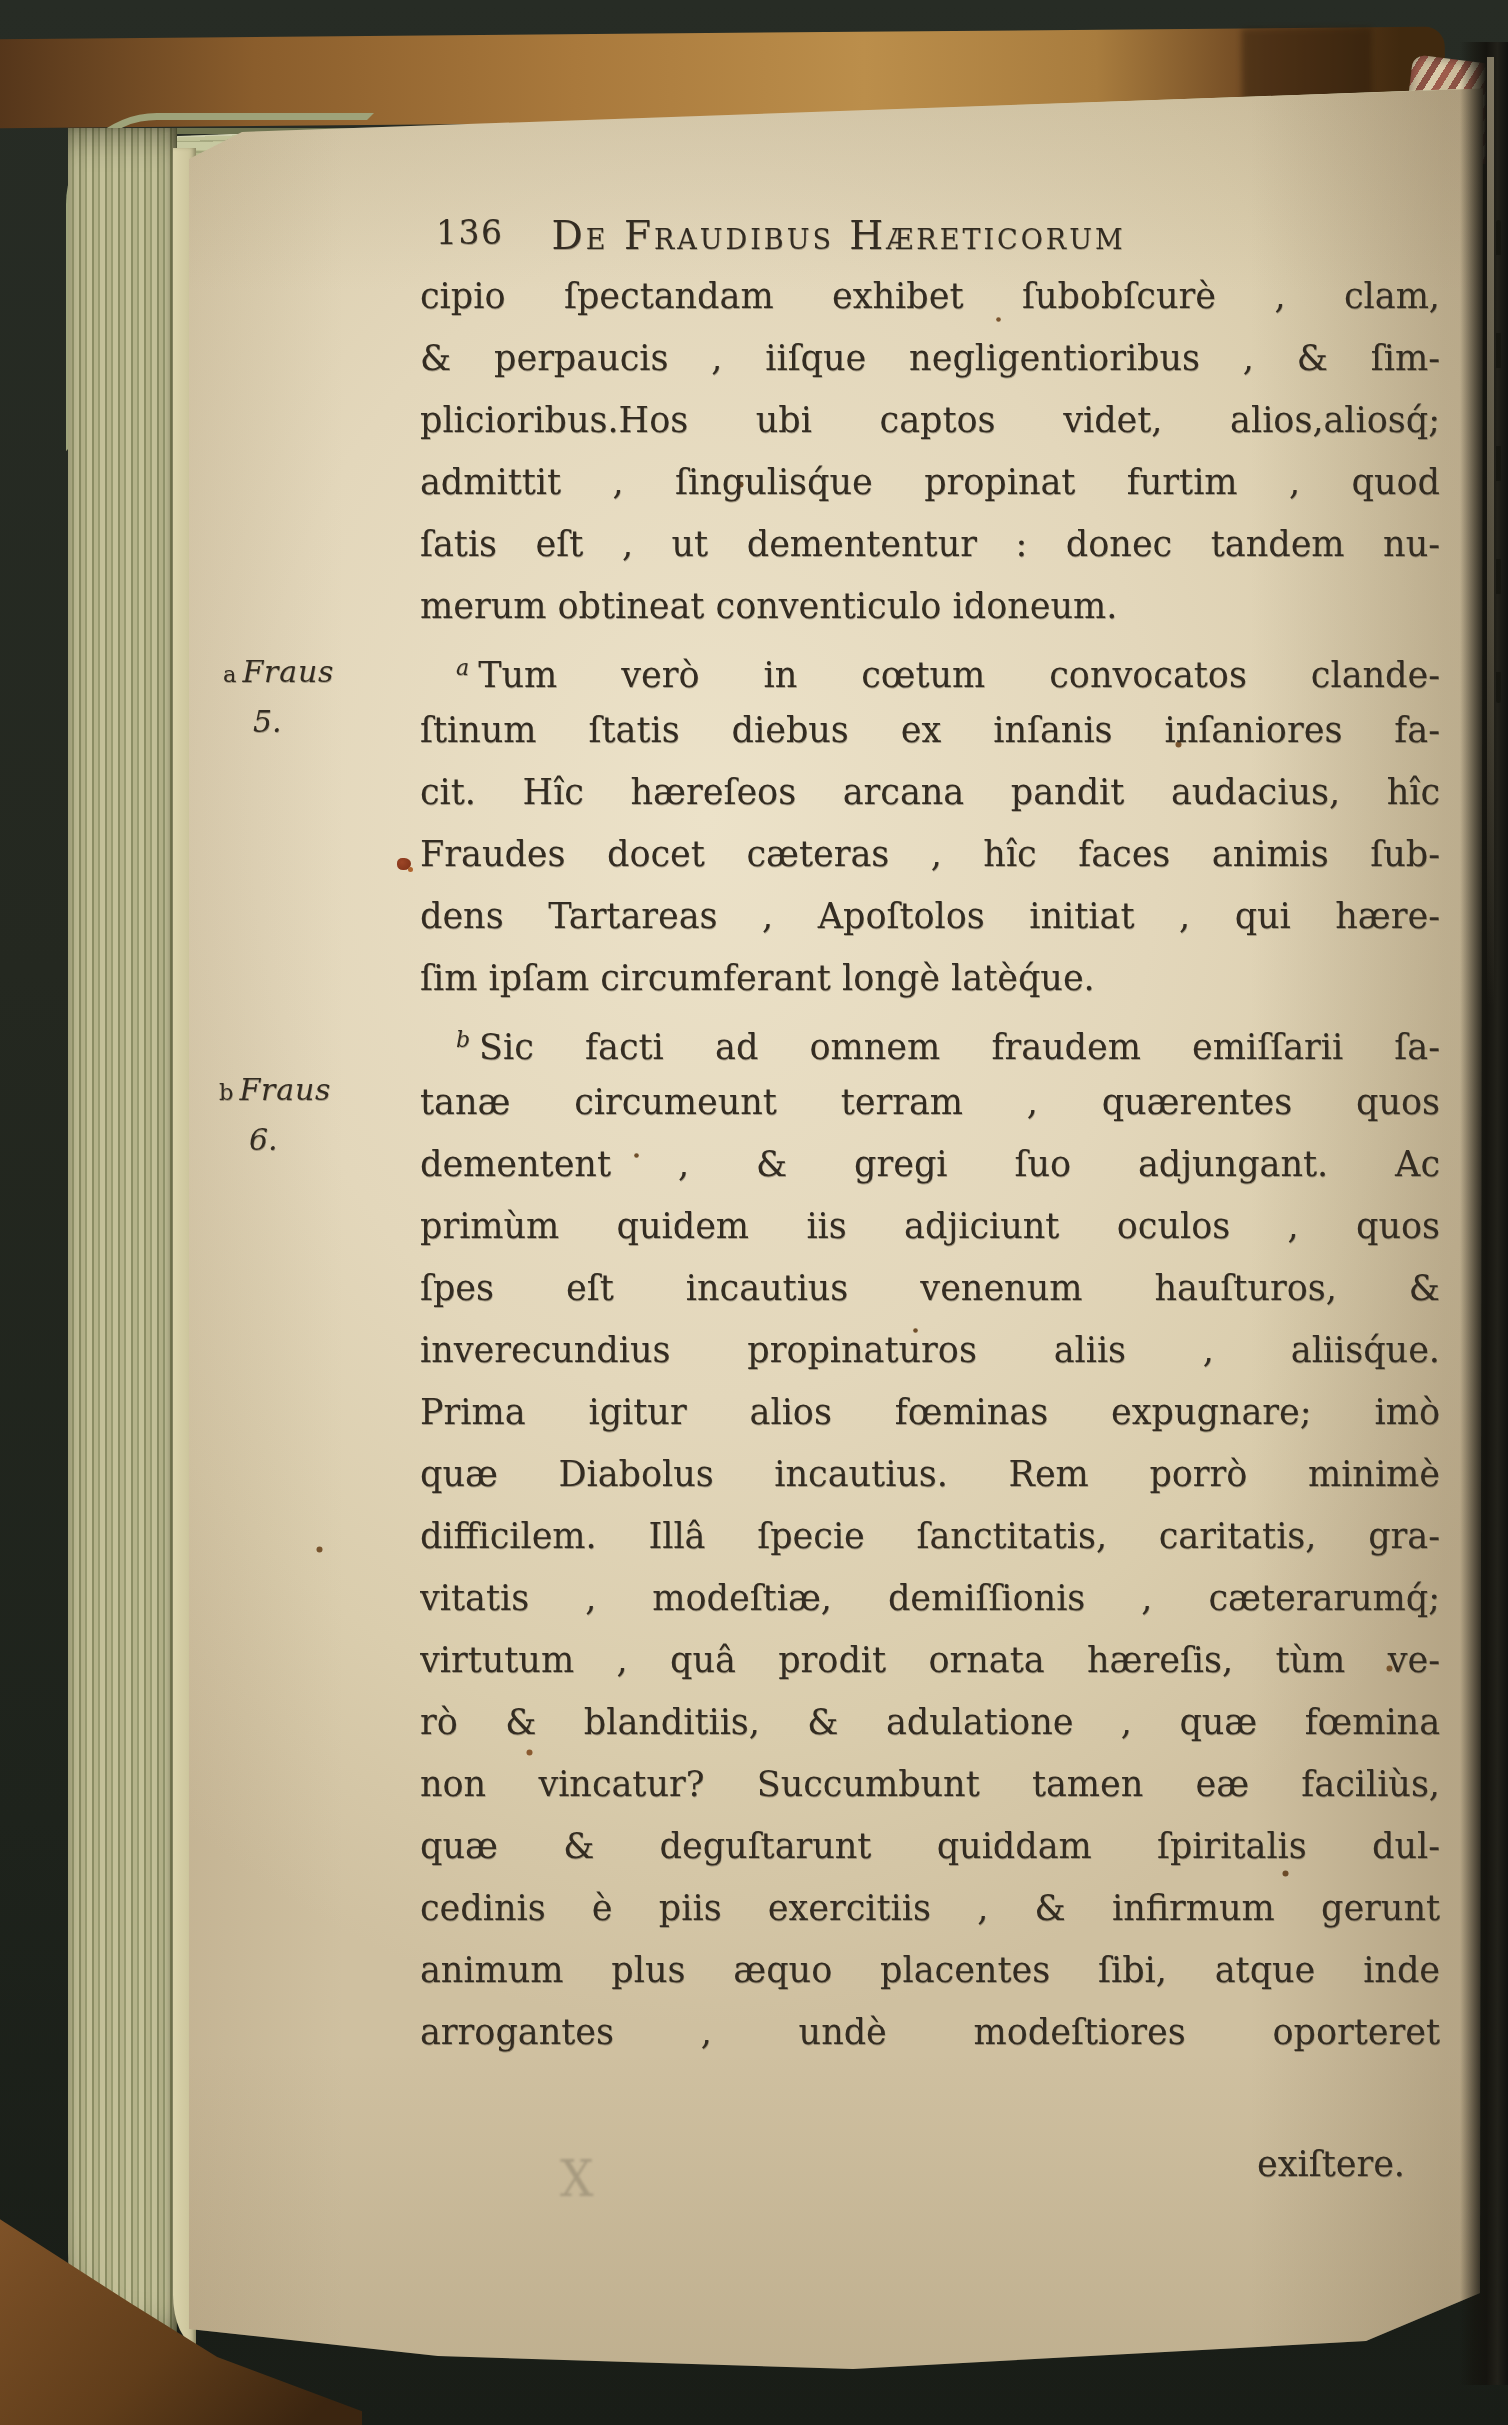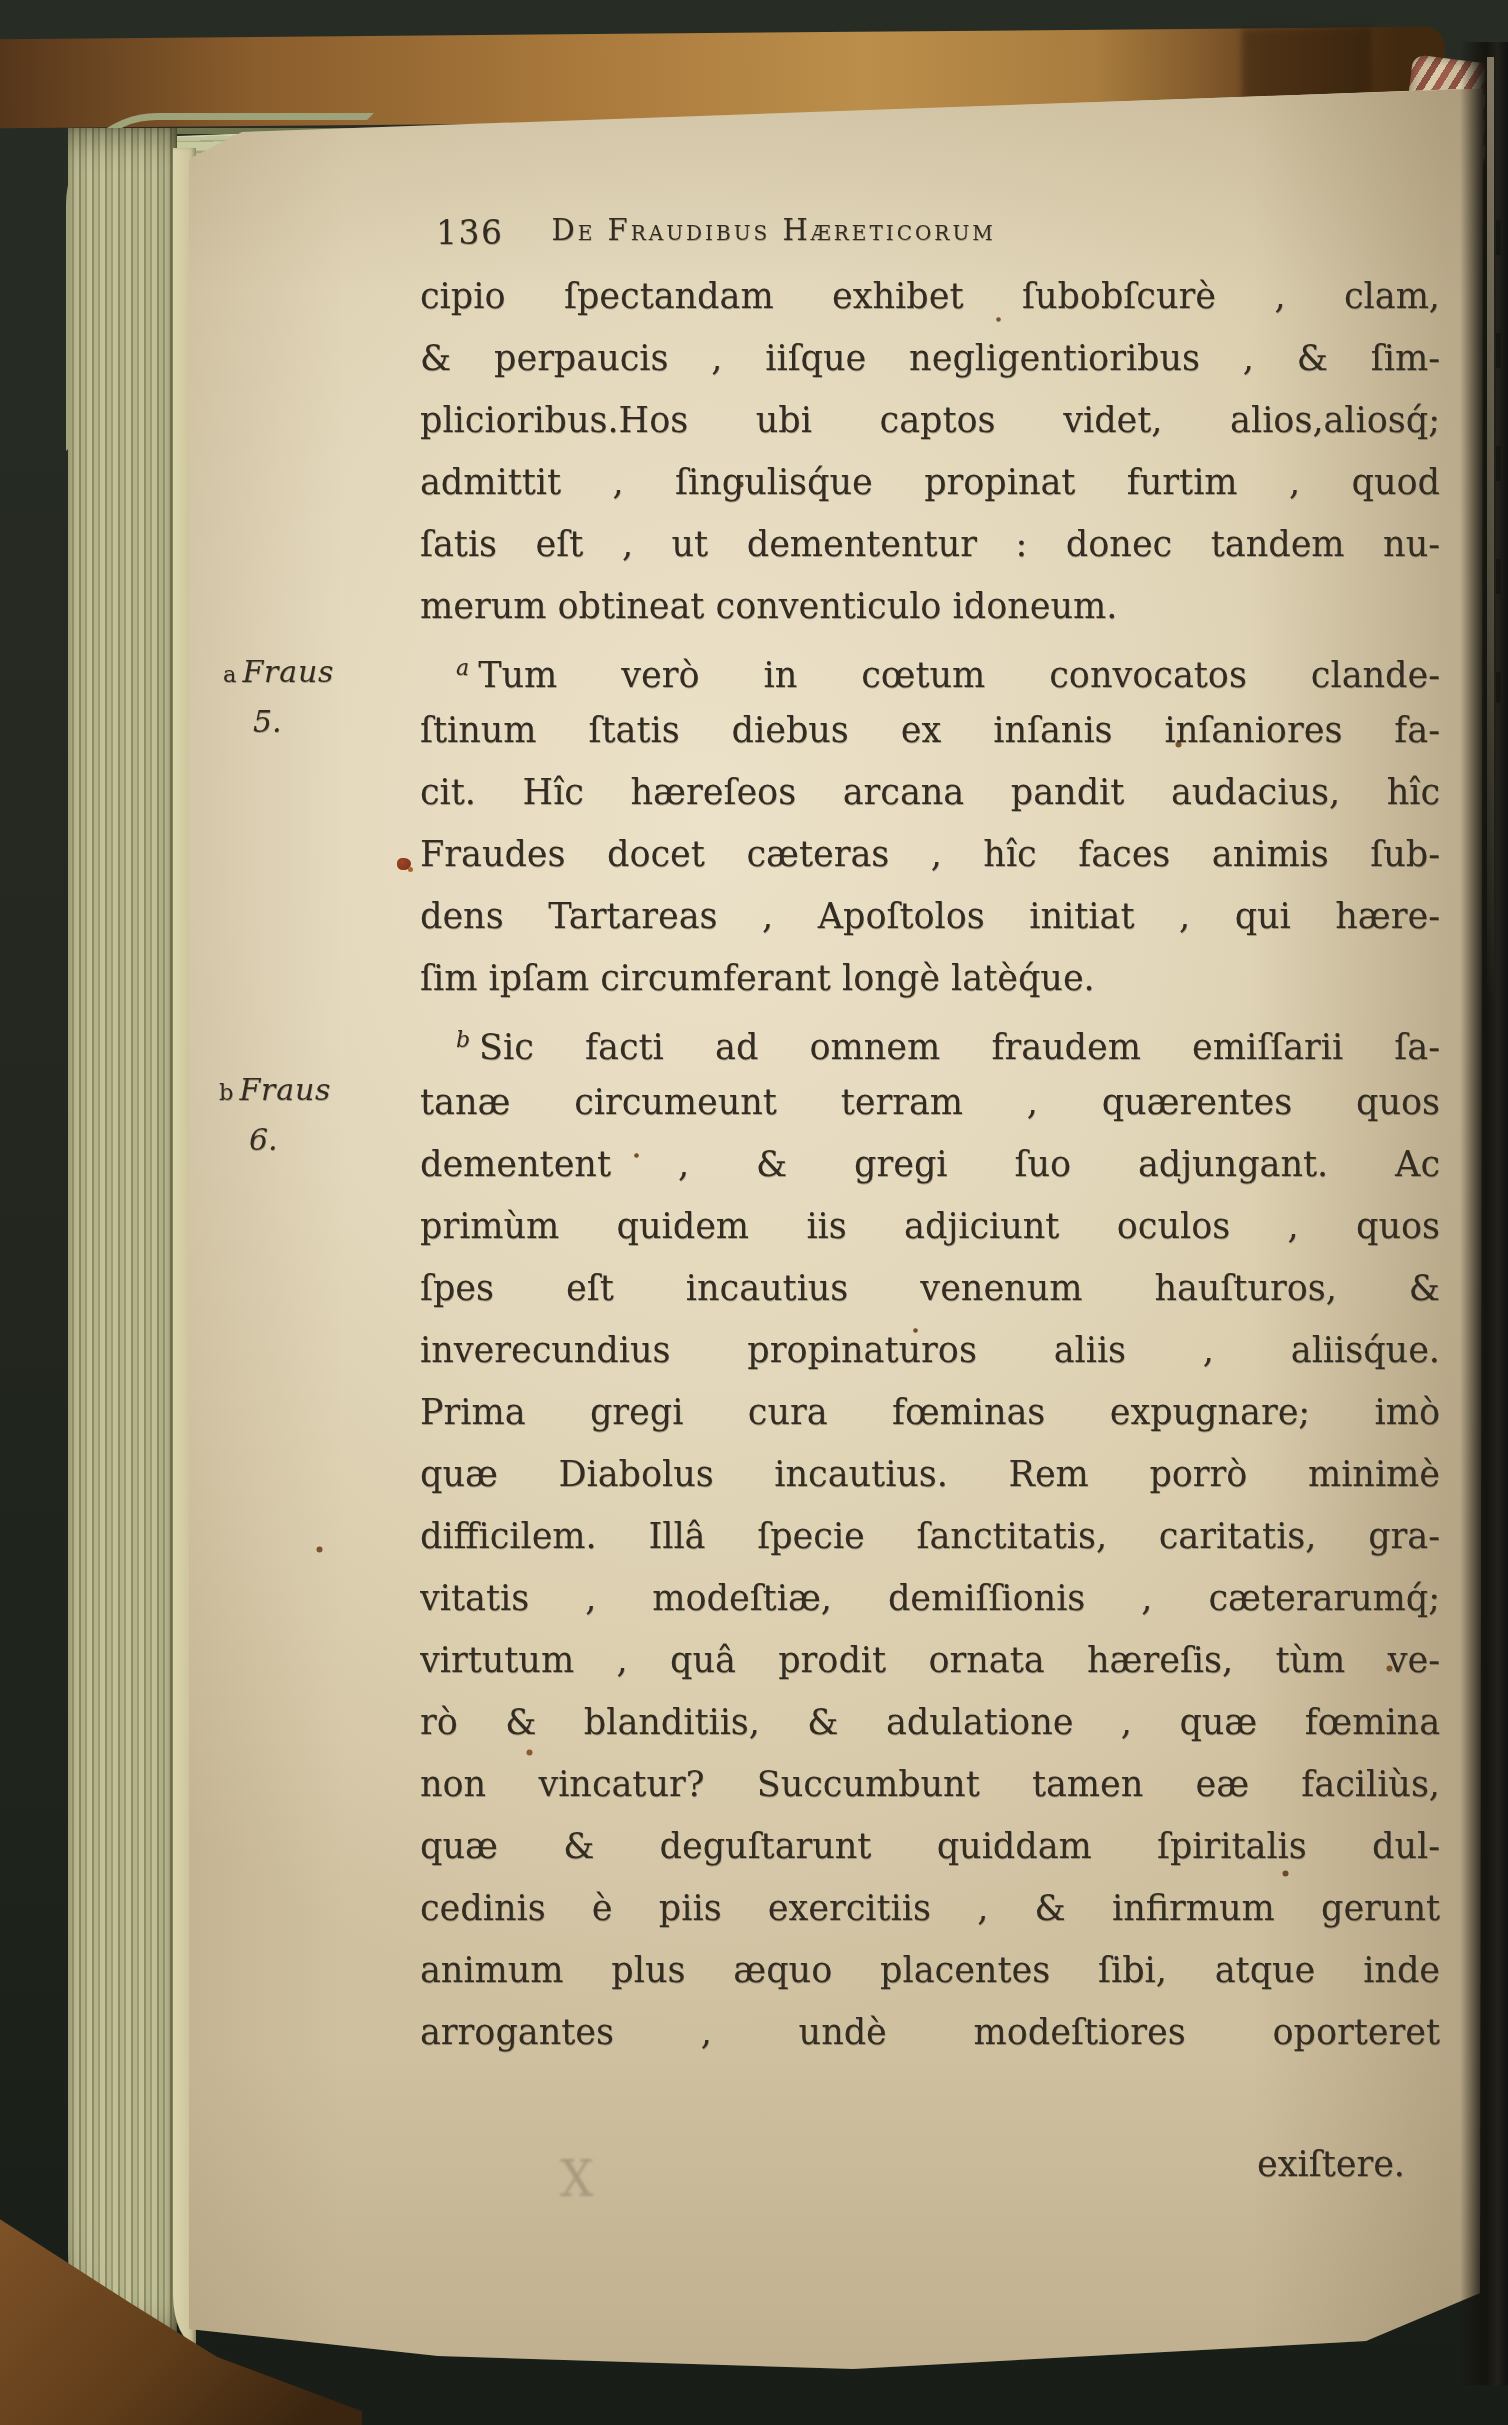--- a/index.html
+++ b/index.html
@@ -73,21 +73,21 @@
       914px 1329px 0 0.8px #6f4e2a,318px 1548px 0 1.5px #77542e,1284px 1872px 0 1.5px #6b4a28,
       997px 318px 0 0.8px #7a5530,635px 1154px 0 0.8px #6f4e2a,1388px 1667px 0 1.5px #75522c;}
   .ink-blot{left:397px;top:858px;width:13.6px;height:12px;border-radius:45% 55% 60% 50%;
     background:radial-gradient(circle at 35% 35%,#9c4526,#7a2f16);}
   .ink-blot::after{content:"";position:absolute;left:10.6px;top:9px;width:5.3px;height:5.3px;border-radius:50%;background:#b0652f;}
 
   
   .printed{color:#332c22;text-shadow:0.5px 0.7px 0.5px rgba(40,30,18,.32);}
   .header{left:436px;top:213px;width:1020px;display:flex;align-items:flex-start;}
   .pagenum{position:static;font-size:33px;letter-spacing:1.5px;}
-  .running-title{position:static;margin-left:48px;font-variant:small-caps;font-size:29px;letter-spacing:3px;white-space:nowrap;}
+  .running-title{position:static;margin-left:48px;font-variant:small-caps;font-size:39px;letter-spacing:3px;white-space:nowrap;}
   .body-text{left:420px;top:265px;width:1020px;font-size:35px;line-height:62px;}
   .body-text .line{position:static;display:block;height:62px;overflow:hidden;
     text-align:justify;text-align-last:justify;white-space:normal;}
   .body-text .line.noj{text-align-last:left;}
   .body-text .line.indent{text-indent:36px;}
   .supmark{position:static;font-style:italic;font-size:22px;vertical-align:12px;margin-right:9px;}
   .note{width:166px;line-height:38px;}
   .note .ref{position:static;font-size:22.6px;margin-right:6px;}
   .note .word{position:static;font-style:italic;font-size:30px;letter-spacing:0.8px;}
   .note .num{position:static;display:block;font-style:italic;font-size:30px;margin-left:30px;margin-top:6px;}
@@ -141,21 +141,21 @@
       <div class="line">cit. Hîc hæreſeos arcana pandit audacius, hîc</div>
       <div class="line">Fraudes docet cæteras , hîc faces animis ſub-</div>
       <div class="line">dens Tartareas , Apoſtolos initiat , qui hære-</div>
       <div class="line noj">ſim ipſam circumferant longè latèq́ue.</div>
       <div class="line indent"><span class="supmark">b</span>Sic facti ad omnem fraudem emiſſarii ſa-</div>
       <div class="line">tanæ circumeunt terram , quærentes quos</div>
       <div class="line">dementent , &amp; gregi ſuo adjungant. Ac</div>
       <div class="line">primùm quidem iis adjiciunt oculos , quos</div>
       <div class="line">ſpes eſt incautius venenum hauſturos, &amp;</div>
       <div class="line">inverecundius propinaturos aliis , aliisq́ue.</div>
-      <div class="line">Prima gregi cura fœminas expugnare; imò</div>
+      <div class="line">Prima igitur alios fœminas expugnare; imò</div>
       <div class="line">quæ Diabolus incautius. Rem porrò minimè</div>
       <div class="line">difficilem. Illâ ſpecie ſanctitatis, caritatis, gra-</div>
       <div class="line">vitatis , modeſtiæ, demiſſionis , cæterarumq́;</div>
       <div class="line">virtutum , quâ prodit ornata hæreſis, tùm ve-</div>
       <div class="line">rò &amp; blanditiis, &amp; adulatione , quæ fœmina</div>
       <div class="line">non vincatur? Succumbunt tamen eæ faciliùs,</div>
       <div class="line">quæ &amp; deguſtarunt quiddam ſpiritalis dul-</div>
       <div class="line">cedinis è piis exercitiis , &amp; infirmum gerunt</div>
       <div class="line">animum plus æquo placentes ſibi, atque inde</div>
       <div class="line">arrogantes , undè modeſtiores oporteret</div>

